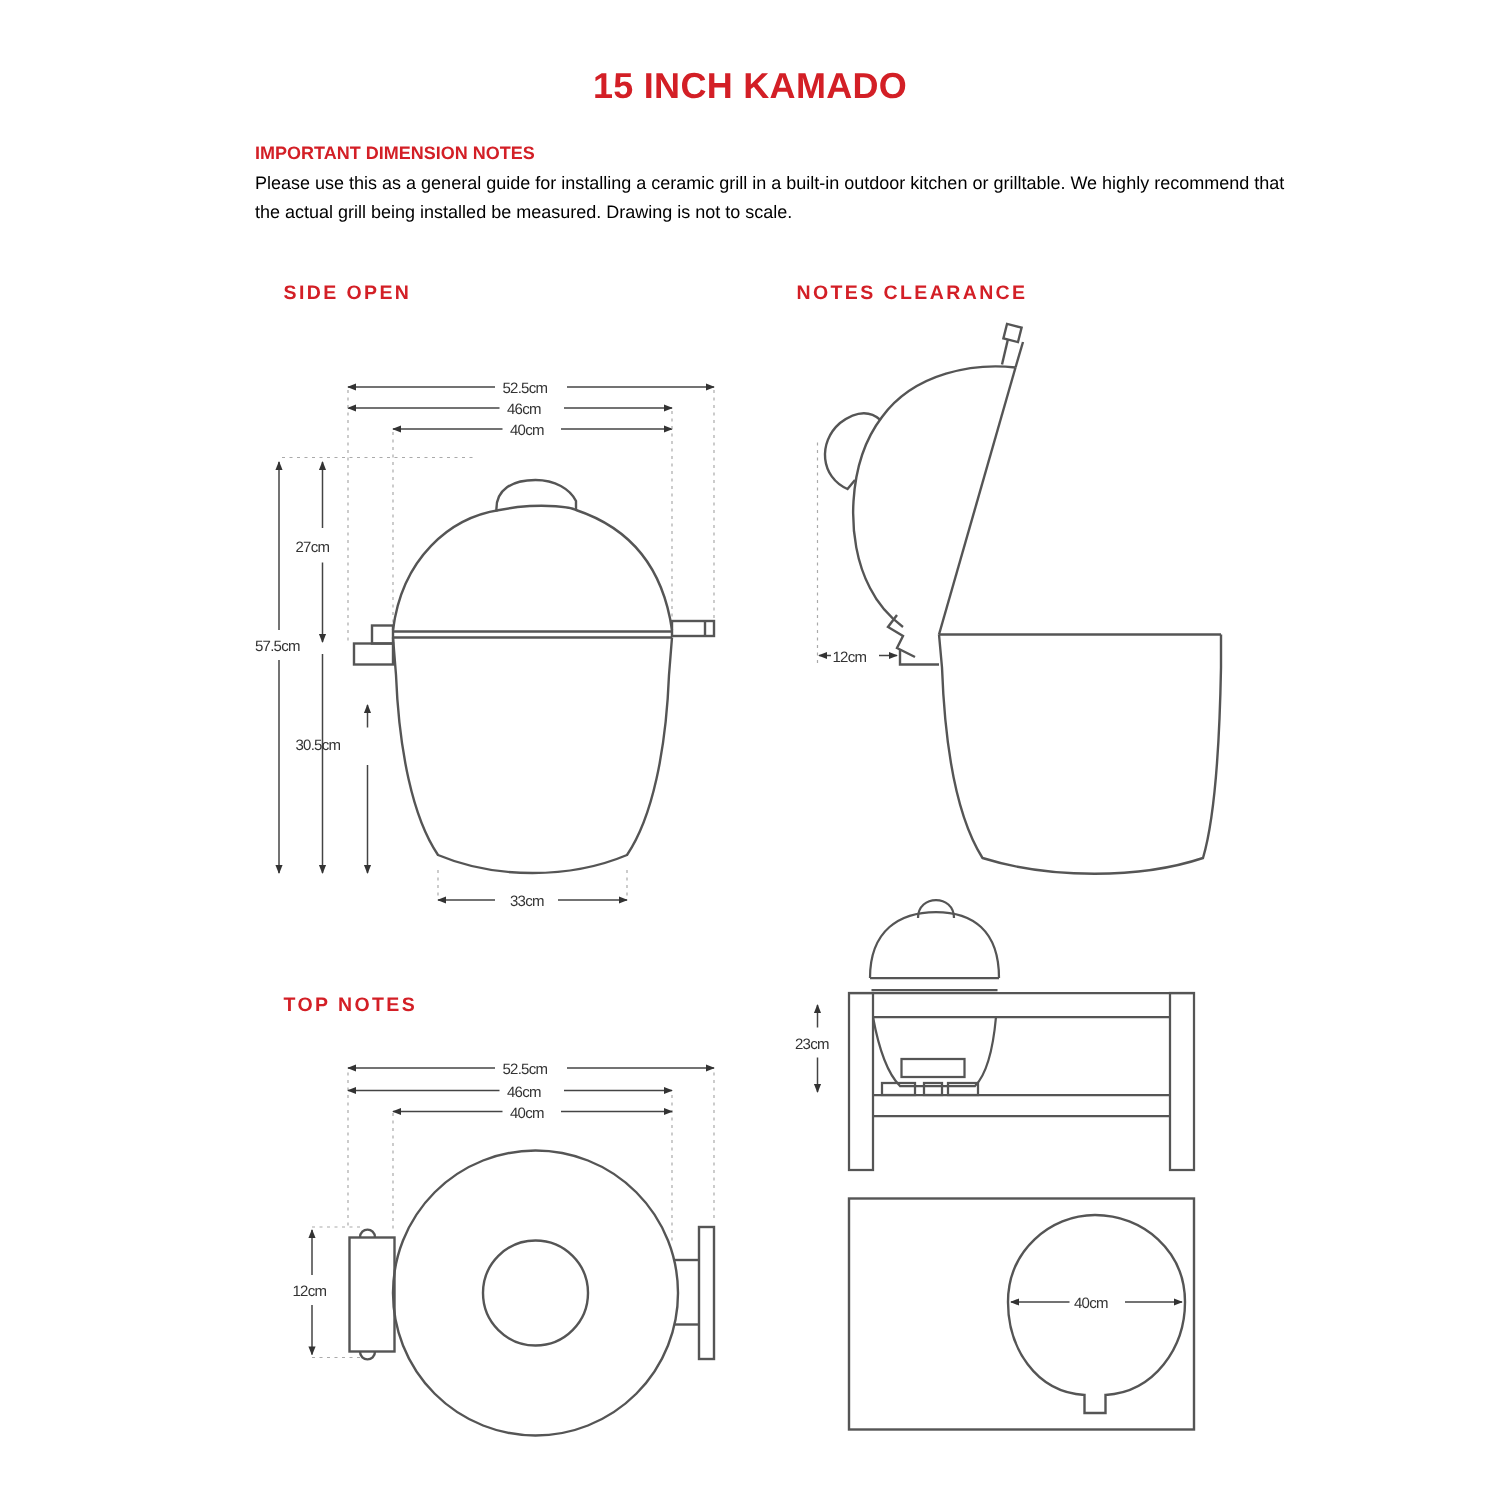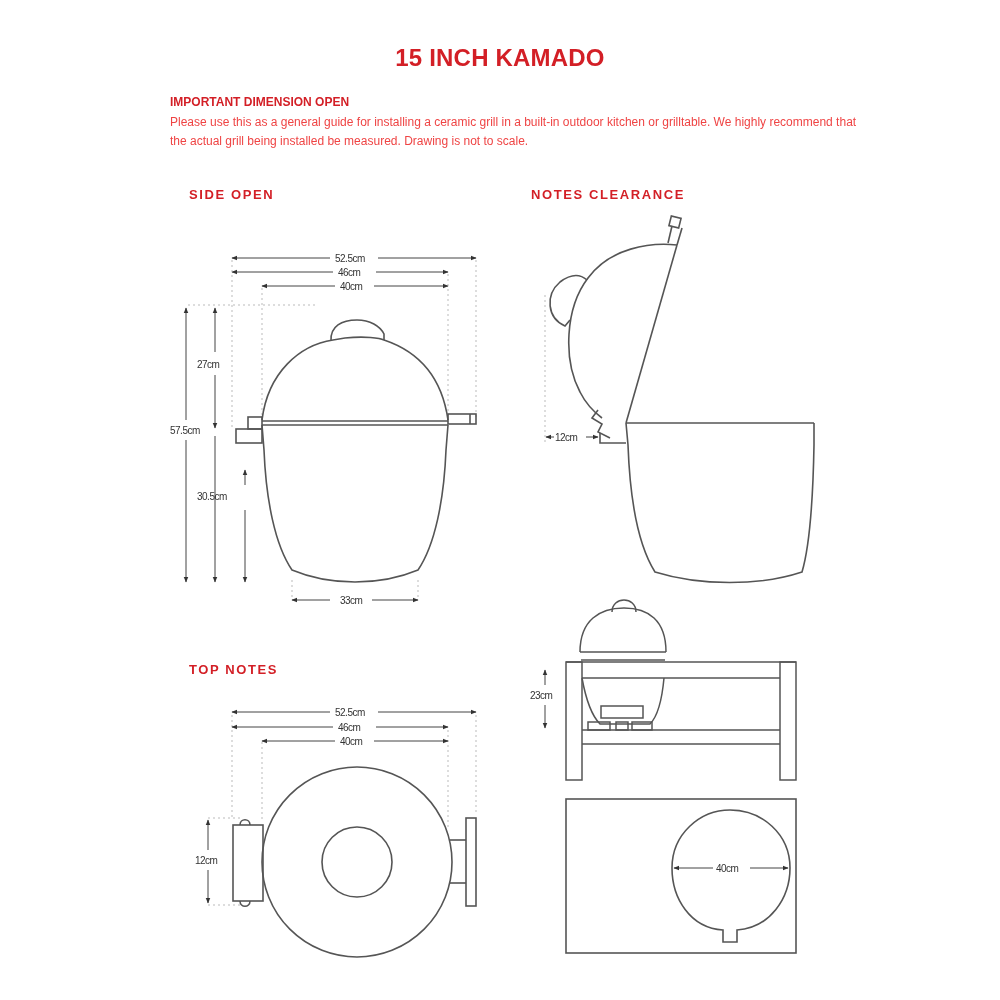--- a/index.html
+++ b/index.html
@@ -1,28 +1,28 @@
 <!DOCTYPE html>
 <html><head>
   <meta charset="utf-8">
   <style>
     html, body { margin: 0; padding: 0; background: #ffffff; }
     body { width: 1000px; height: 1000px; position: relative; overflow: hidden; font-family: "Liberation Sans", sans-serif; }
     .title { position: absolute; left: 0; width: 1000px; top: 44px; text-align: center; color: #d31f26; font-weight: bold; font-size: 24px; letter-spacing: 0.2px; }
     .notes-head { position: absolute; left: 170px; top: 95px; color: #d31f26; font-weight: bold; font-size: 12px; }
-    .notes-body { position: absolute; left: 170px; top: 113px; width: 700px; color: #ef4444; font-size: 12px; line-height: 19px; }
+    .notes-body { position: absolute; left: 170px; top: 113px; width: 700px; color: #000000; font-size: 12px; line-height: 19px; }
     .sec { position: absolute; color: #d31f26; font-weight: bold; font-size: 13px; letter-spacing: 1.6px; }
     svg.draw { position: absolute; left: 0; top: 0; }
     svg text { font-family: "Liberation Sans", sans-serif; font-size: 10px; fill: #333; letter-spacing: -0.5px; }
   </style>
 </head>
 <body>
 
 <div class="title">15 INCH KAMADO</div>
-<div class="notes-head">IMPORTANT DIMENSION OPEN</div>
+<div class="notes-head">IMPORTANT DIMENSION NOTES</div>
 <div class="notes-body">Please use this as a general guide for installing a ceramic grill in a built-in outdoor kitchen or grilltable. We highly recommend that the actual grill being installed be measured. Drawing is not to scale.</div>
 
 <div class="sec" style="left:189px; top:187px;">SIDE OPEN</div>
 <div class="sec" style="left:531px; top:187px;">NOTES CLEARANCE</div>
 <div class="sec" style="left:189px; top:662px;">TOP NOTES</div>
 
 <svg class="draw" width="1000" height="1000" viewBox="0 0 1000 1000">
   <defs>
     <marker id="arr" viewBox="0 0 10 10" refX="9" refY="5" markerWidth="6" markerHeight="6" orient="auto-start-reverse">
       <path d="M0,1 L10,5 L0,9 z" fill="#333"></path>

